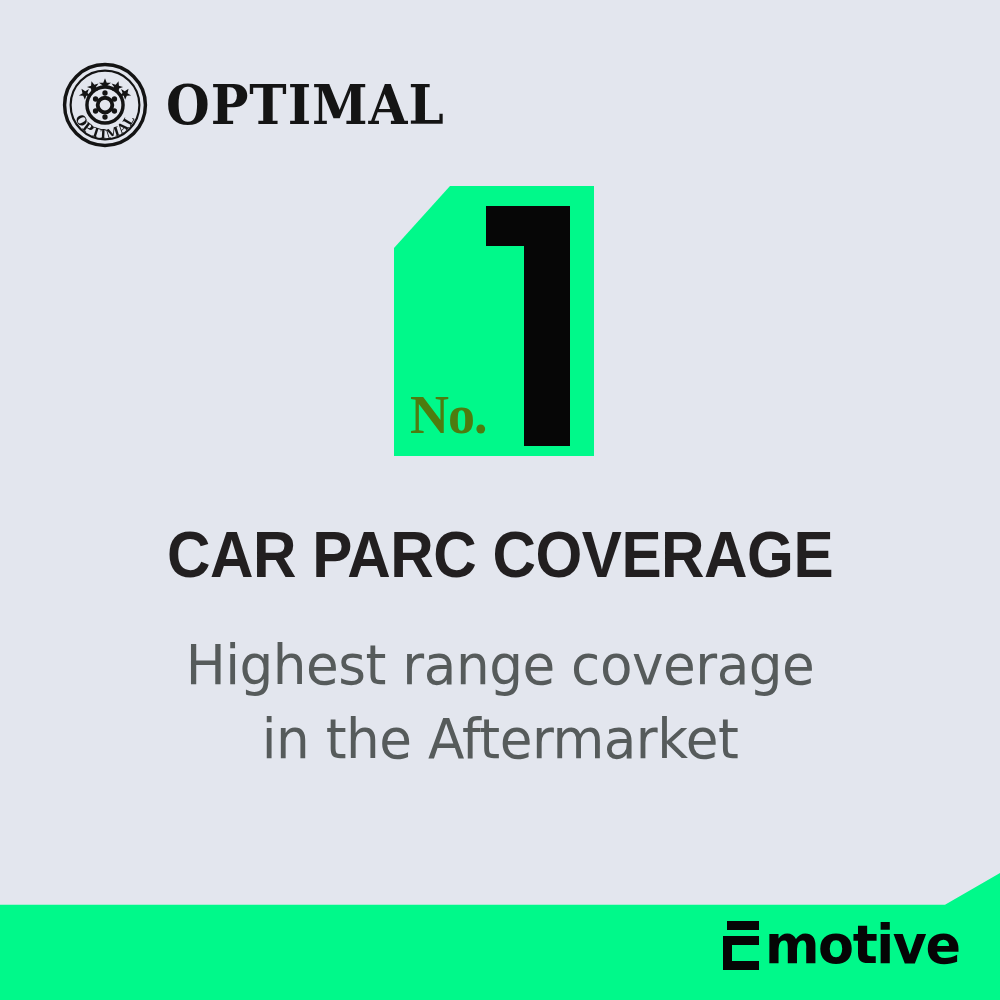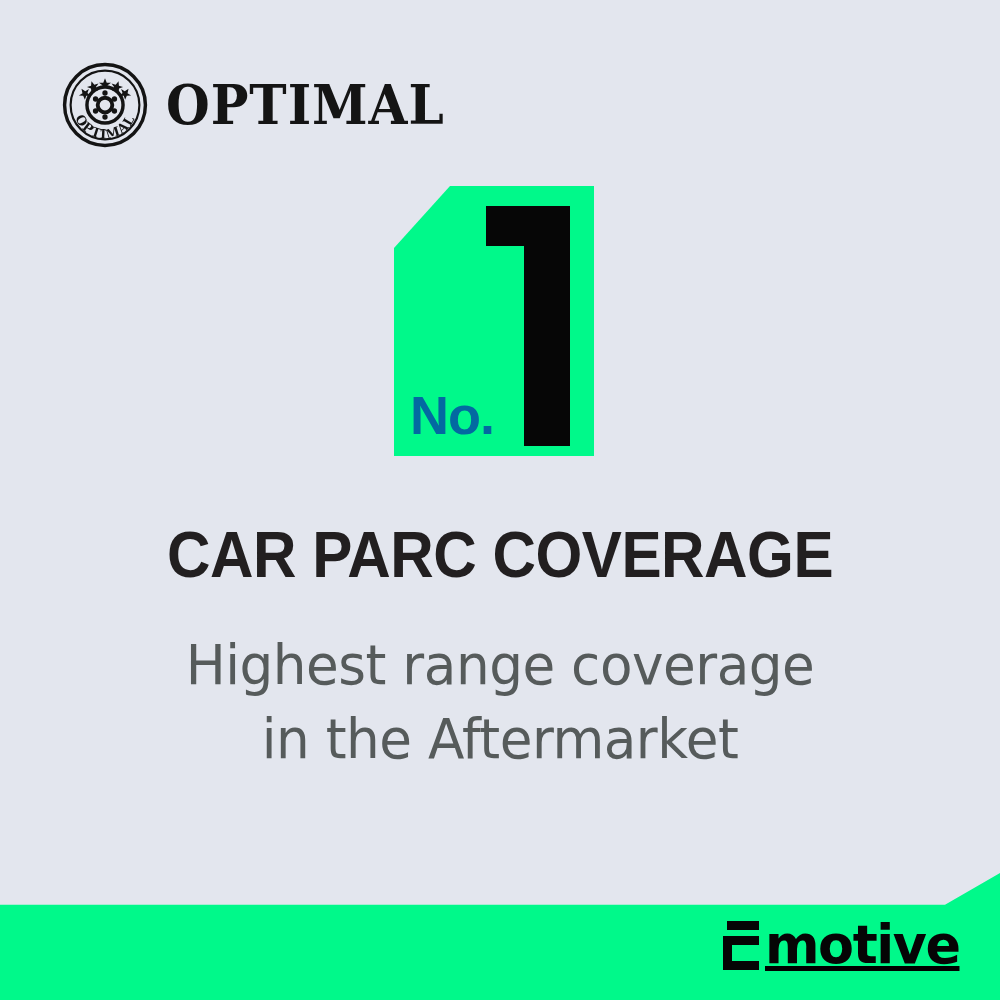--- a/index.html
+++ b/index.html
@@ -60,26 +60,26 @@
     width: 200px;
     height: 270px;
     background: #00f98a;
     -webkit-clip-path: polygon(28% 0, 100% 0, 100% 100%, 0 100%, 0 23%);
     clip-path: polygon(28% 0, 100% 0, 100% 100%, 0 100%, 0 23%);
   }
   .badge-no {
     position: absolute;
     left: 16px;
     bottom: 14px;
-    font-family: Liberation Sans, sans-serif;
+    font-family: Liberation Serif, serif;
     font-weight: 700;
     font-size: 54px;
     line-height: 1;
     letter-spacing: -1px;
-    color: #0369a1;
+    color: #4d7c0f;
   }
   
   .badge-numeral {
     position: absolute;
     right: 6px;
     top: 16px;
     width: 110px;
     height: 248px;
     display: block;
   }
@@ -126,21 +126,20 @@
     -webkit-clip-path: polygon(0 25%, 94.5% 25%, 100% 0, 100% 100%, 0 100%);
     clip-path: polygon(0 25%, 94.5% 25%, 100% 0, 100% 100%, 0 100%);
   }
   .footer-logo {
     position: absolute;
     right: 34px;
     bottom: 30px;
     display: flex;
     align-items: flex-end;
     gap: 2px;
-    text-decoration: underline;
   }
   .emotive-e {
     width: 40px;
     height: 50px;
     display: block;
   }
   .emotive-word {
     font-family: "DejaVu Sans", sans-serif;
     font-weight: 700;
     font-size: 54px;

